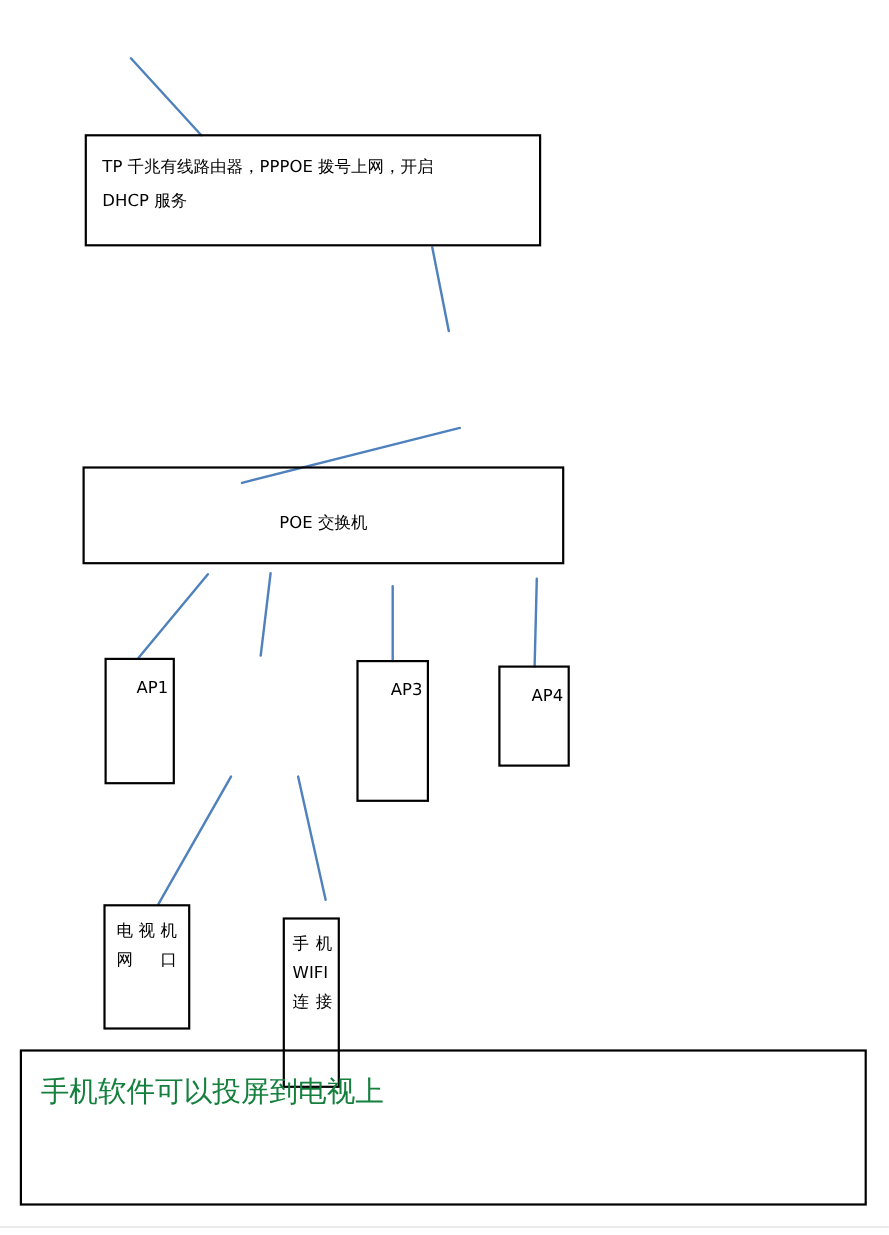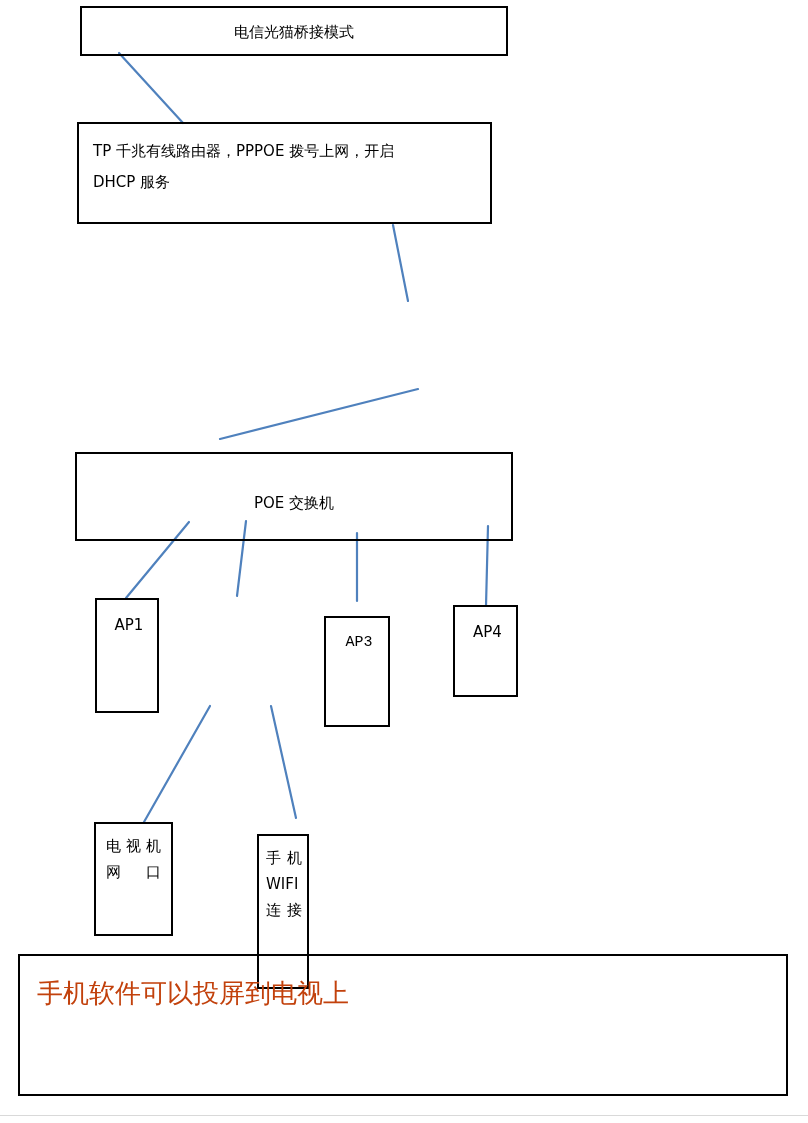--- a/index.html
+++ b/index.html
@@ -64,31 +64,31 @@
   #node-router .node-label {
     top: 12px; left: 14px; right: 12px; text-align: left;
     line-height: 2.05; font-size: 15px;
   }
 
   #node-gateway    { left: 75px;  top: 301px; width: 434px; height: 88px; }
   #node-gateway .node-label {
     top: 36px; text-align: center; font-size: 15px;
   }
 
-  #node-poe        { left: 75px;  top: 452px; width: 438px; height: 89px; }
+  #node-poe        { left: 75px;  top: 424px; width: 438px; height: 89px; }
   #node-poe .node-label {
     top: 36px; text-align: center; font-size: 15px;
   }
 
   .ap-node .node-label {
-    top: 12px; left: 8px; right: 4px; text-align: center; font-size: 15px;
+    top: 12px; left: 8px; right: 4px; text-align: right; font-size: 15px;
   }
   #node-ap1 { left: 95px;  top: 598px; width: 64px; height: 115px; }
   #node-ap2 { left: 205px; top: 595px; width: 66px; height: 124px; }
-  #node-ap3 { left: 324px; top: 616px; width: 66px; height: 111px; font-family: Liberation Mono, monospace; }
+  #node-ap3 { left: 324px; top: 600px; width: 66px; height: 129px; }
   #node-ap4 { left: 453px; top: 605px; width: 65px; height: 92px; }
 
   #node-tv  { left: 94px;  top: 822px; width: 79px; height: 114px; }
   #node-tv .node-label {
     top: 10px; left: 10px; right: 10px;
     text-align: justify; text-align-last: justify;
     line-height: 1.72; font-size: 15px;
   }
 
   #node-phone { left: 257px; top: 834px; width: 52px; height: 155px; }
@@ -126,23 +126,20 @@
         <line x1="418" y1="389" x2="220" y2="439"></line>
         <line x1="189" y1="522" x2="126" y2="598"></line>
         <line x1="246" y1="521" x2="237" y2="596"></line>
         <line x1="357" y1="533" x2="357" y2="601"></line>
         <line x1="488" y1="526" x2="486" y2="606"></line>
         <line x1="210" y1="706" x2="144" y2="822"></line>
         <line x1="271" y1="706" x2="296" y2="818"></line>
       </g>
   </svg>
 
-  <div class="node" id="node-modem" style="border-color: rgb(0, 0, 0);">
-    <div class="node-label">电信光猫桥接模式</div>
-  </div>
 
   <div class="node" id="node-router" style="border-color: rgb(0, 0, 0);">
     <div class="node-label">TP 千兆有线路由器，PPPOE 拨号上网，开启
 DHCP 服务</div>
   </div>
 
 
   <div class="node" id="node-poe" style="border-color: rgb(0, 0, 0);">
     <div class="node-label">POE 交换机</div>
   </div>
@@ -165,17 +162,17 @@
 网口</div>
   </div>
 
   <div class="node" id="node-phone" style="border-color: rgb(0, 0, 0);">
     <div class="node-label">手机
 WIFI
 连接</div>
   </div>
 
   <div class="node" id="node-note" style="border-color: rgb(0, 0, 0);">
-    <div class="node-label" style="color: #c2410c;">手机软件可以投屏到电视上</div>
+    <div class="node-label" style="color: #15803d;">手机软件可以投屏到电视上</div>
   </div>
 
   <div id="page-footer-rule"></div>
 </div>
 
 </body></html>

